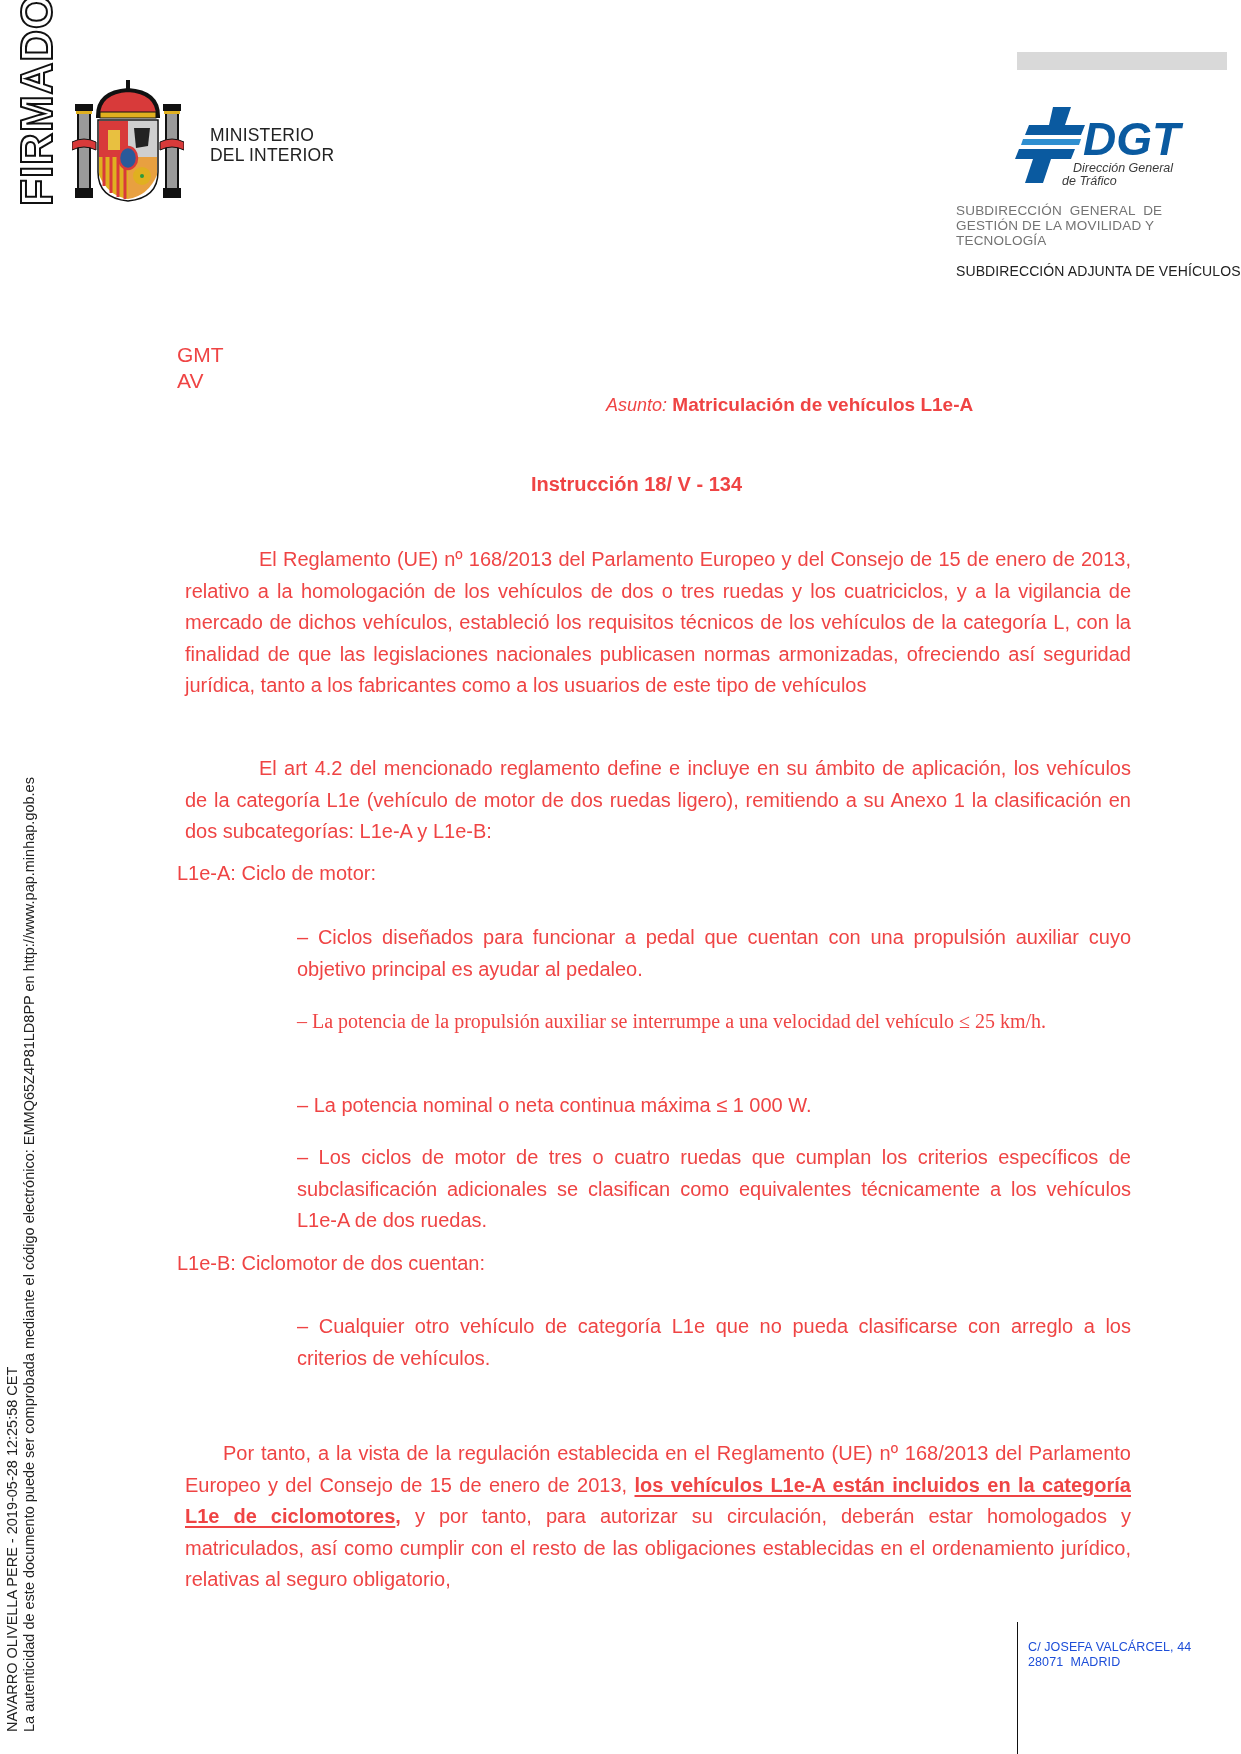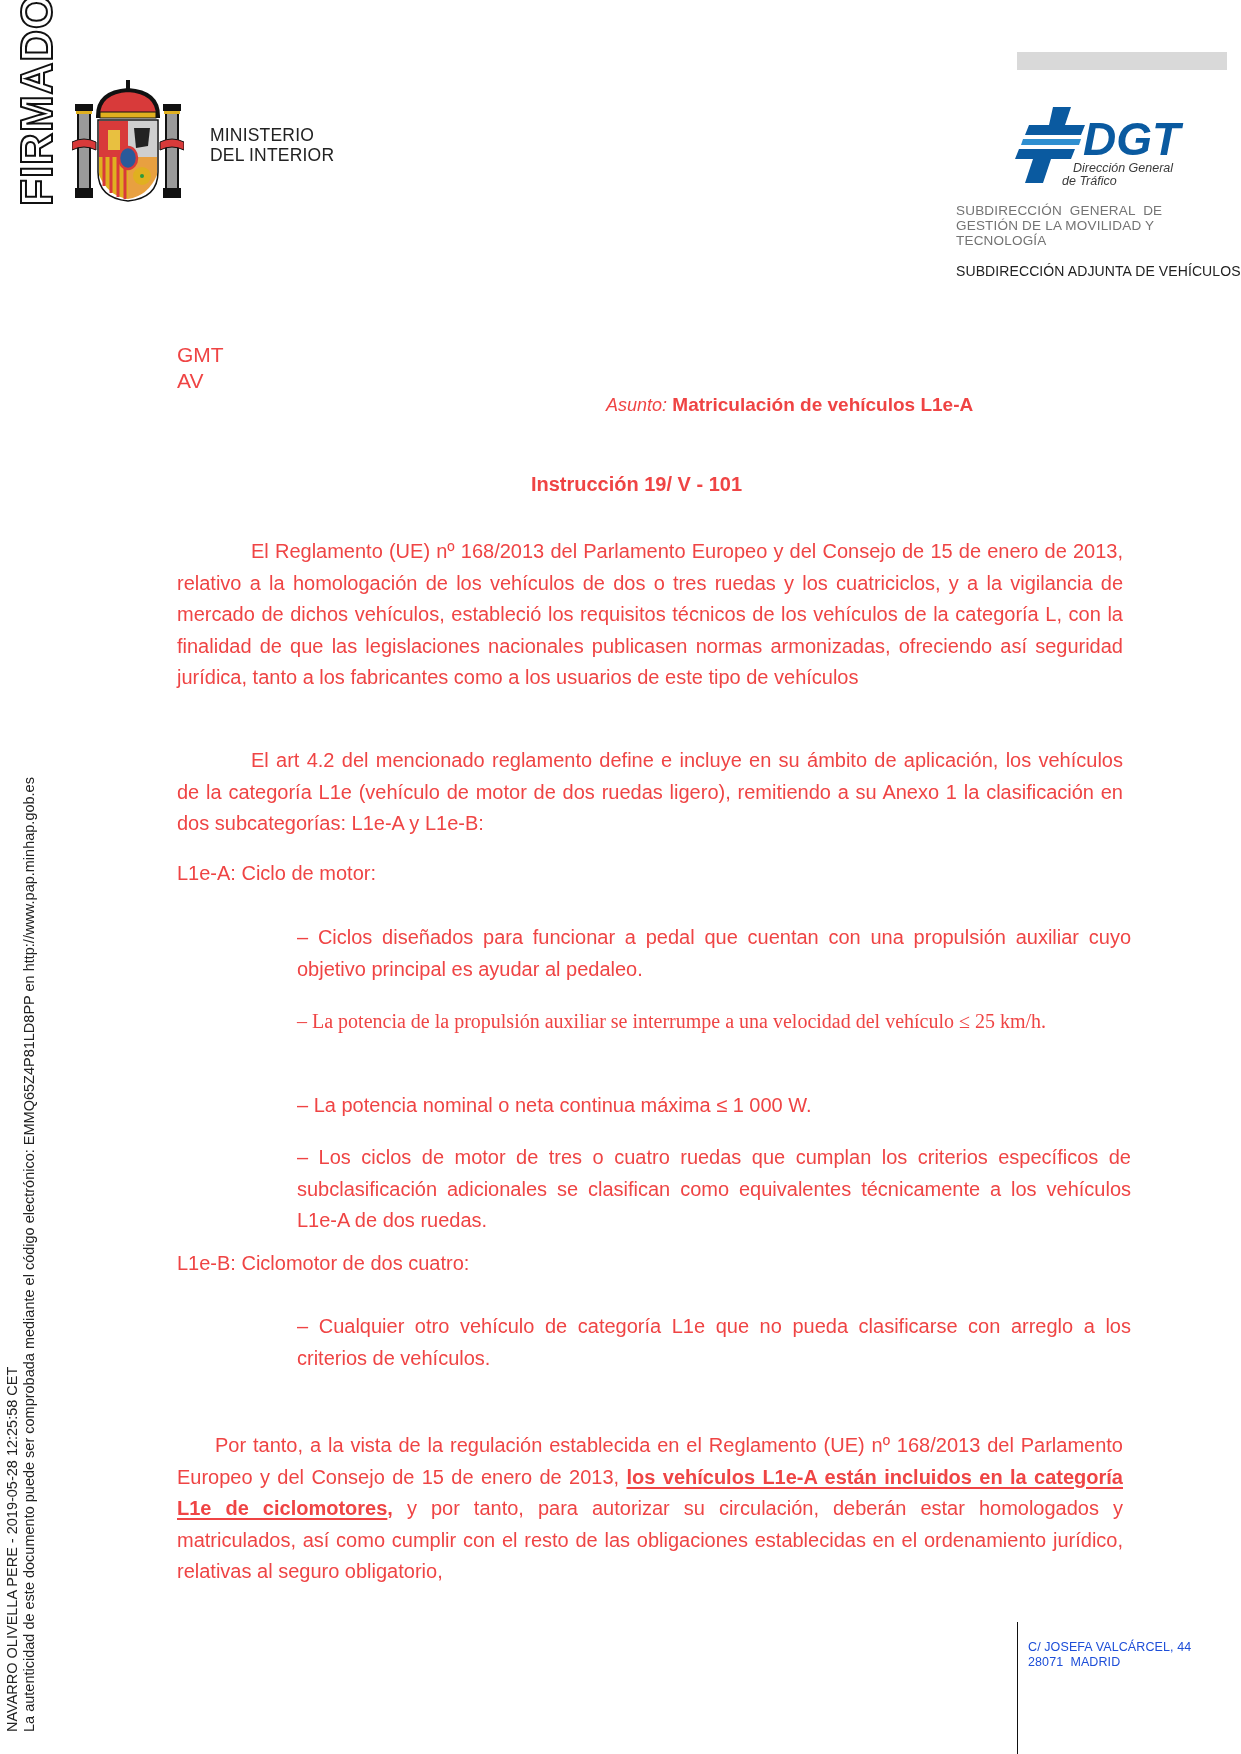--- a/index.html
+++ b/index.html
@@ -36,21 +36,21 @@
   .subdir2 { position: absolute; left: 956px; top: 263px; font-family: Liberation Sans, sans-serif; font-size: 14px; color: #222; letter-spacing: 0.1px; }
 
   
   .doc { font-family: "Liberation Sans", sans-serif; font-size: 20px; color: #ef4444; }
   .gmt { position: absolute; left: 177px; top: 342px; font-size: 21px; line-height: 26px; }
   .asunto { position: absolute; left: 606px; top: 394px; font-size: 19px; }
   .asunto em { font-size: 18px; font-weight: normal; }
   .asunto b { font-weight: bold; }
   .instr { position: absolute; left: 0; width: 1241px; top: 473px; text-align: center; font-weight: bold; font-size: 20px; padding-left: 32px; box-sizing: border-box; }
 
-  .para { position: absolute; left: 177px; width: 946px; line-height: 31.5px; text-align: justify; margin: 0; }
+  .para { position: absolute; left: 177px; width: 946px; line-height: 31.5px; text-align: justify; margin: 8px; }
   .indent { text-indent: 74px; }
   .p1 { top: 536px; }
   .p2 { top: 745px; }
   .lbl { position: absolute; left: 177px; font-size: 20px; }
   .l1 { top: 862px; }
   .bullet { position: absolute; left: 289px; width: 834px; line-height: 31.5px; text-align: justify; margin: 8px; }
   .b1 { top: 914px; }
   .b2 { top: 998px; font-family: Liberation Serif, serif; }
   .b3 { top: 1082px; }
   .b4 { top: 1134px; }
@@ -132,32 +132,32 @@
 </div>
 <div class="subdir2">SUBDIRECCIÓN ADJUNTA DE VEHÍCULOS</div>
 
 <div class="doc gmt">
   <div>GMT</div>
   <div>AV</div>
 </div>
 
 <div class="doc asunto"><em>Asunto:</em><b style="white-space:pre"> Matriculación de vehículos L1e-A</b></div>
 
-<div class="doc instr">Instrucción 19/ V - 101</div>
+<div class="doc instr">Instrucción 18/ V - 134</div>
 
 <p class="doc para indent p1">El Reglamento (UE) nº 168/2013 del Parlamento Europeo y del Consejo de 15 de enero de 2013, relativo a la homologación de los vehículos de dos o tres ruedas y los cuatriciclos, y a la vigilancia de mercado de dichos vehículos, estableció los requisitos técnicos de los vehículos de la categoría L, con la finalidad de que las legislaciones nacionales publicasen normas armonizadas, ofreciendo así seguridad jurídica, tanto a los fabricantes como a los usuarios de este tipo de vehículos</p>
 <p class="doc para indent p2">El art 4.2 del mencionado reglamento define e incluye en su ámbito de aplicación, los vehículos de la categoría L1e (vehículo de motor de dos ruedas ligero), remitiendo a su Anexo 1 la clasificación en dos subcategorías: L1e-A y L1e-B:</p>
 
 <div class="doc lbl l1">L1e-A: Ciclo de motor:</div>
 <p class="doc bullet b1">– Ciclos diseñados para funcionar a pedal que cuentan con una propulsión auxiliar cuyo objetivo principal es ayudar al pedaleo.</p>
 <p class="doc bullet b2">– La potencia de la propulsión auxiliar se interrumpe a una velocidad del vehículo ≤ 25 km/h.</p>
 <p class="doc bullet b3">– La potencia nominal o neta continua máxima ≤ 1 000 W.</p>
 <p class="doc bullet b4">– Los ciclos de motor de tres o cuatro ruedas que cumplan los criterios específicos de subclasificación adicionales se clasifican como equivalentes técnicamente a los vehículos L1e-A de dos ruedas.</p>
 
-<div class="doc lbl l2">L1e-B: Ciclomotor de dos cuatro:</div>
+<div class="doc lbl l2">L1e-B: Ciclomotor de dos cuentan:</div>
 <p class="doc bullet b5">– Cualquier otro vehículo de categoría L1e que no pueda clasificarse con arreglo a los criterios de vehículos.</p>
 
 <p class="doc para p3"><span>Por tanto, a la vista de la regulación establecida en el Reglamento (UE) nº 168/2013 del Parlamento Europeo y del Consejo de 15 de enero de 2013, </span><u>los vehículos L1e-A están incluidos en la categoría L1e de ciclomotores</u><b>,</b><span> y por tanto, para autorizar su circulación, deberán estar homologados y matriculados, así como cumplir con el resto de las obligaciones establecidas en el ordenamiento jurídico, relativas al seguro obligatorio,</span></p>
 
 <div class="addr-line"></div>
 <div class="addr">
   <div>C/ JOSEFA VALCÁRCEL, 44</div>
   <div style="white-space:pre">28071  MADRID</div>
 </div>
 

